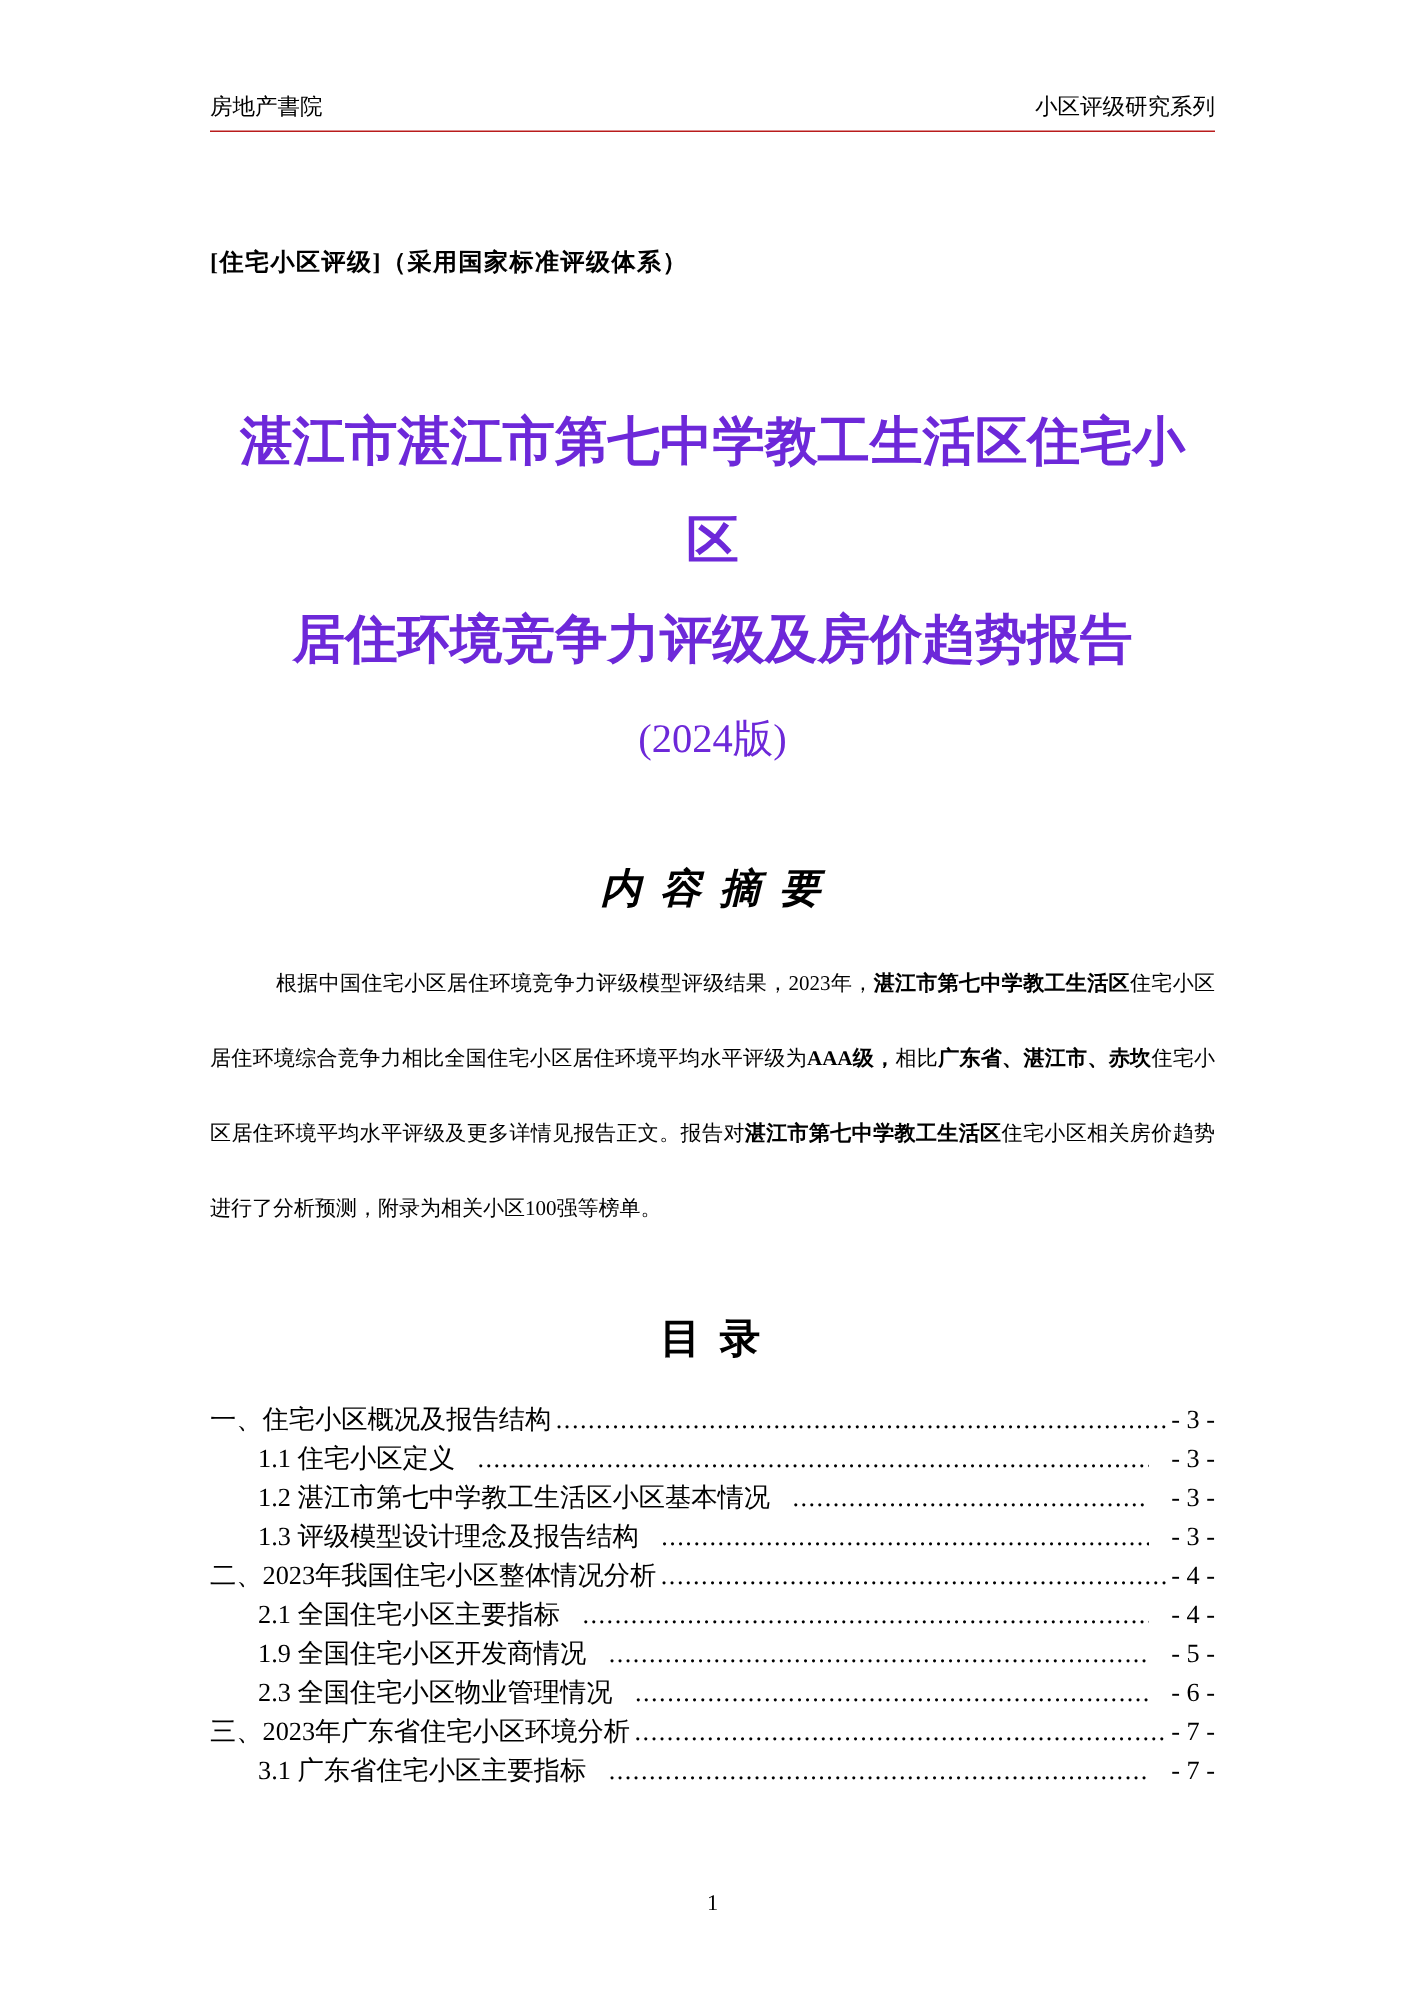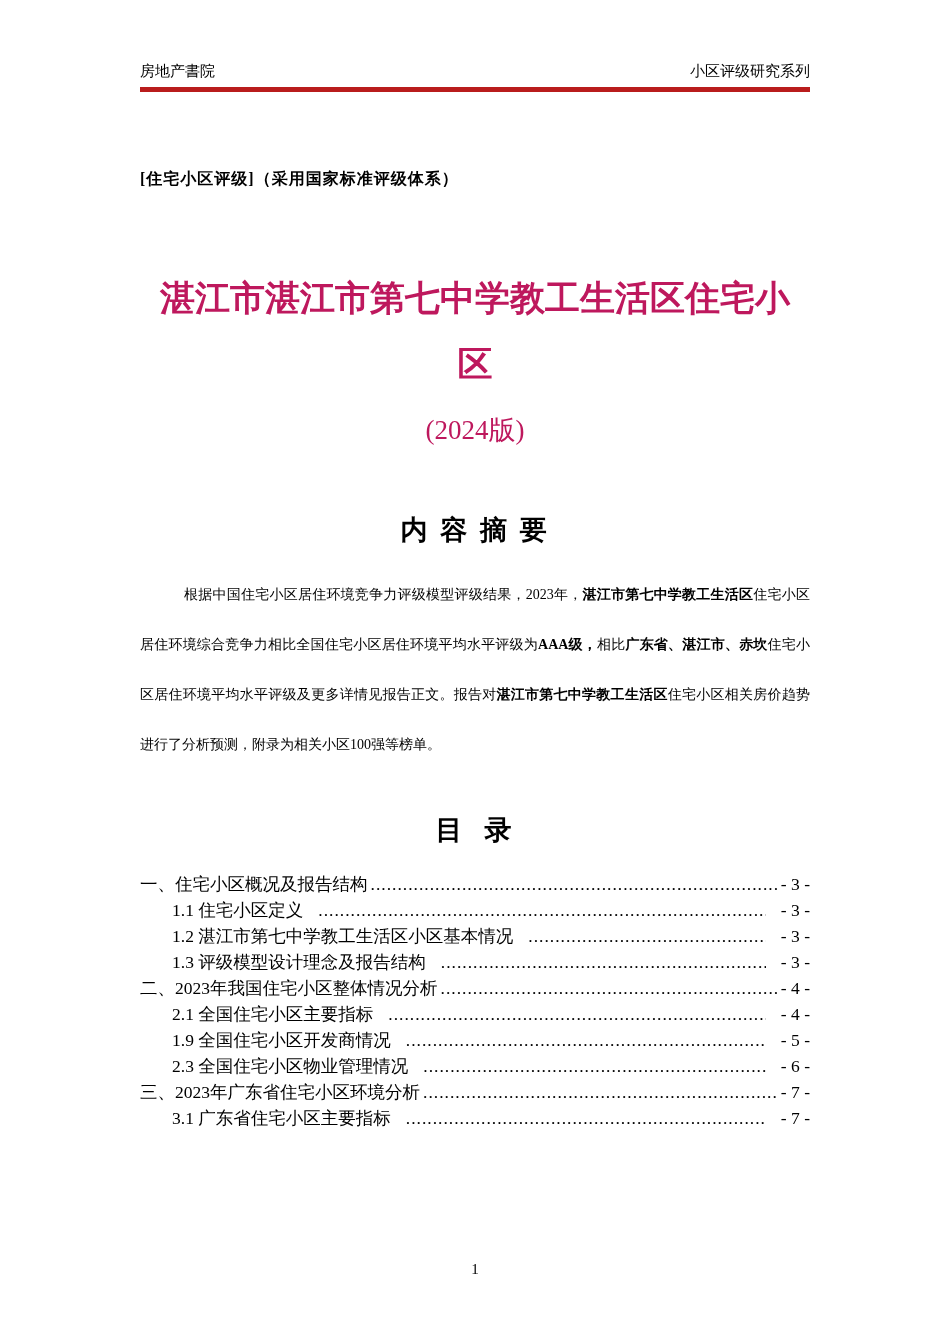--- a/index.html
+++ b/index.html
@@ -17,32 +17,32 @@
     padding: 62px 140px 0 140px;
     box-sizing: border-box;
     overflow: hidden;
   }
   .doc-header {
     display: flex;
     justify-content: space-between;
     align-items: flex-end;
     font-size: 15px;
     padding-bottom: 6px;
-    border-bottom: 5px solid #b91c1c;
+    border-bottom: 1px solid #b91c1c;
   }
   .bracket-line {
     margin-top: 77px;
     font-size: 16px;
     font-weight: bold;
     letter-spacing: 1px;
   }
   .title-block {
     margin-top: 76px;
     text-align: center;
-    color: #be185d;
+    color: #6d28d9;
     font-weight: bold;
   }
   .title-main {
     font-size: 35px;
     line-height: 66px;
     max-width: 652px;
     margin: 0 auto;
     font-weight: bold;
   }
   .title-edition {
@@ -50,36 +50,36 @@
     font-size: 27px;
     line-height: 40px;
     font-weight: normal;
   }
   .abstract-heading {
     margin-top: 62px;
     text-align: center;
     font-size: 27px;
     font-weight: bold;
     letter-spacing: 3px;
+    font-style: italic;
   }
   .abstract-body {
     margin-top: 14px;
     font-size: 14px;
     line-height: 50px;
     text-align: justify;
     text-indent: 44px;
   }
   .abstract-body .b { font-weight: bold; }
   .toc-heading {
     margin-top: 42px;
     text-align: center;
     font-size: 27px;
     font-weight: bold;
     letter-spacing: 3px;
-    font-family: Liberation Mono, monospace;
   }
   .toc-list { margin-top: 12px; font-size: 17.5px; }
   .toc-row {
     display: flex;
     align-items: baseline;
     line-height: 26px;
   }
   .toc-row.lvl2 { padding-left: 32px; gap: 12px; }
   .toc-label { white-space: nowrap; }
   .toc-leader {
@@ -109,20 +109,21 @@
 
   <header class="doc-header">
     <span>房地产書院</span>
     <span>小区评级研究系列</span>
   </header>
 
   <p class="bracket-line">[住宅小区评级]（采用国家标准评级体系）</p>
 
   <div class="title-block">
     <div class="title-main">湛江市湛江市第七中学教工生活区住宅小区</div>
+    <div class="title-main">居住环境竞争力评级及房价趋势报告</div>
     <div class="title-edition">(2024版)</div>
   </div>
 
   <h2 class="abstract-heading">内 容 摘 要</h2>
 
   <p class="abstract-body" id="abstract-body"><span>根据中国住宅小区居住环境竞争力评级模型评级结果，2023年，</span><span class="b">湛江市第七中学教工生活区</span><span>住宅小区居住环境综合竞争力相比全国住宅小区居住环境平均水平评级为</span><span class="b">AAA级，</span><span>相比</span><span class="b">广东省、湛江市、赤坎</span><span>住宅小区居住环境平均水平评级及更多详情见报告正文。报告对</span><span class="b">湛江市第七中学教工生活区</span><span>住宅小区相关房价趋势进行了分析预测，附录为相关小区100强等榜单。</span></p>
 
   <h2 class="toc-heading">目 录</h2>
 
   <div class="toc-list" id="toc-list">

